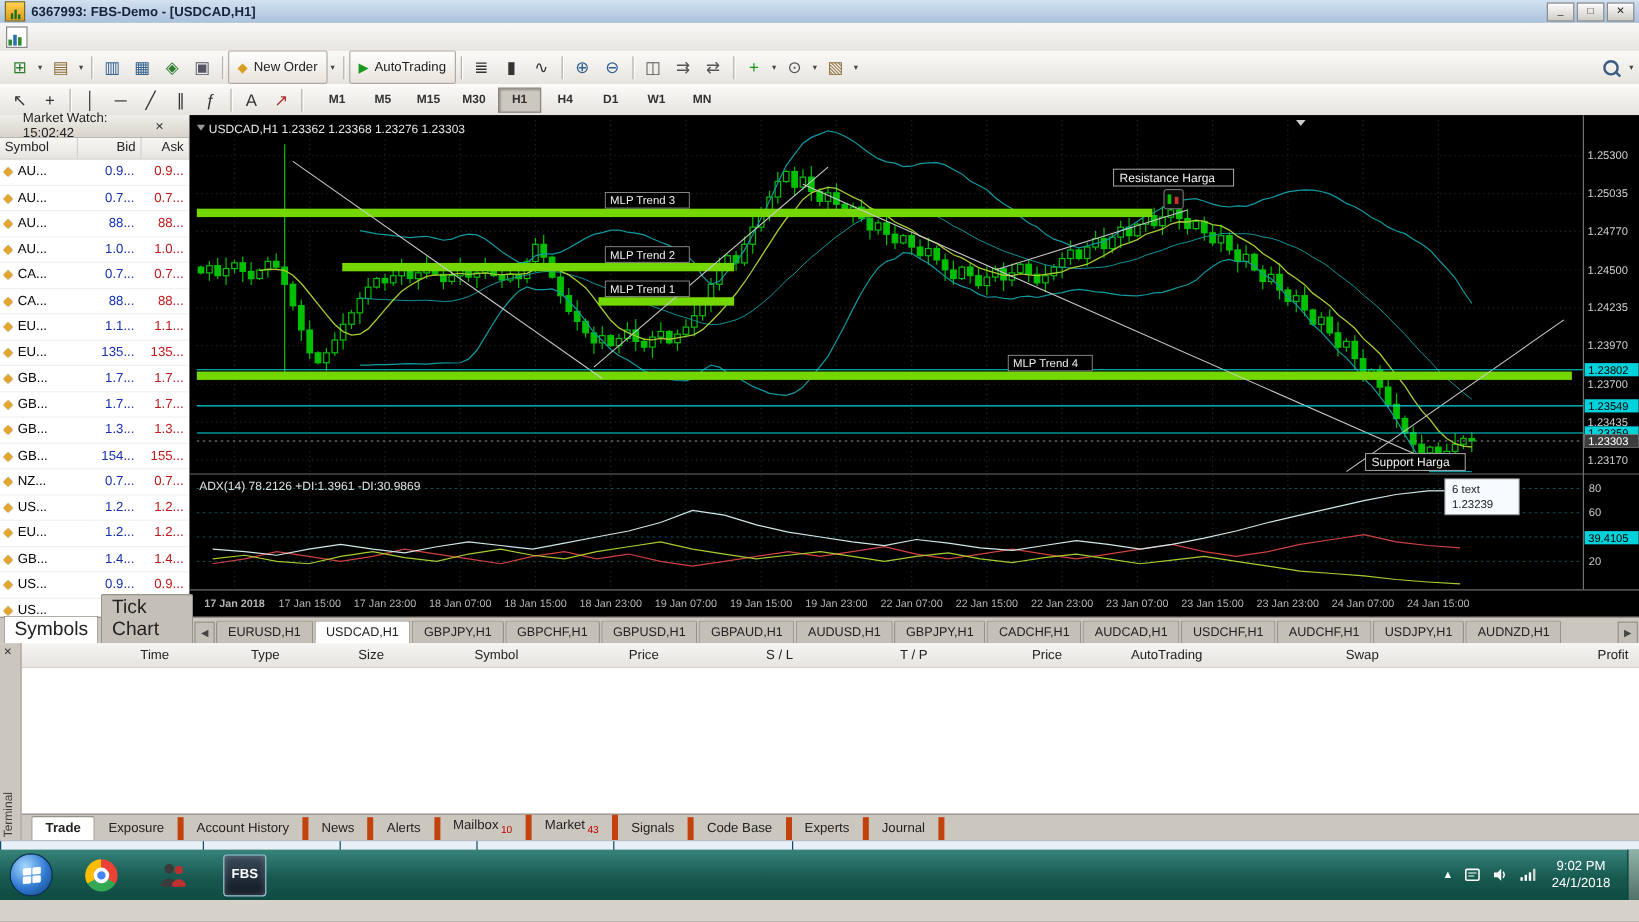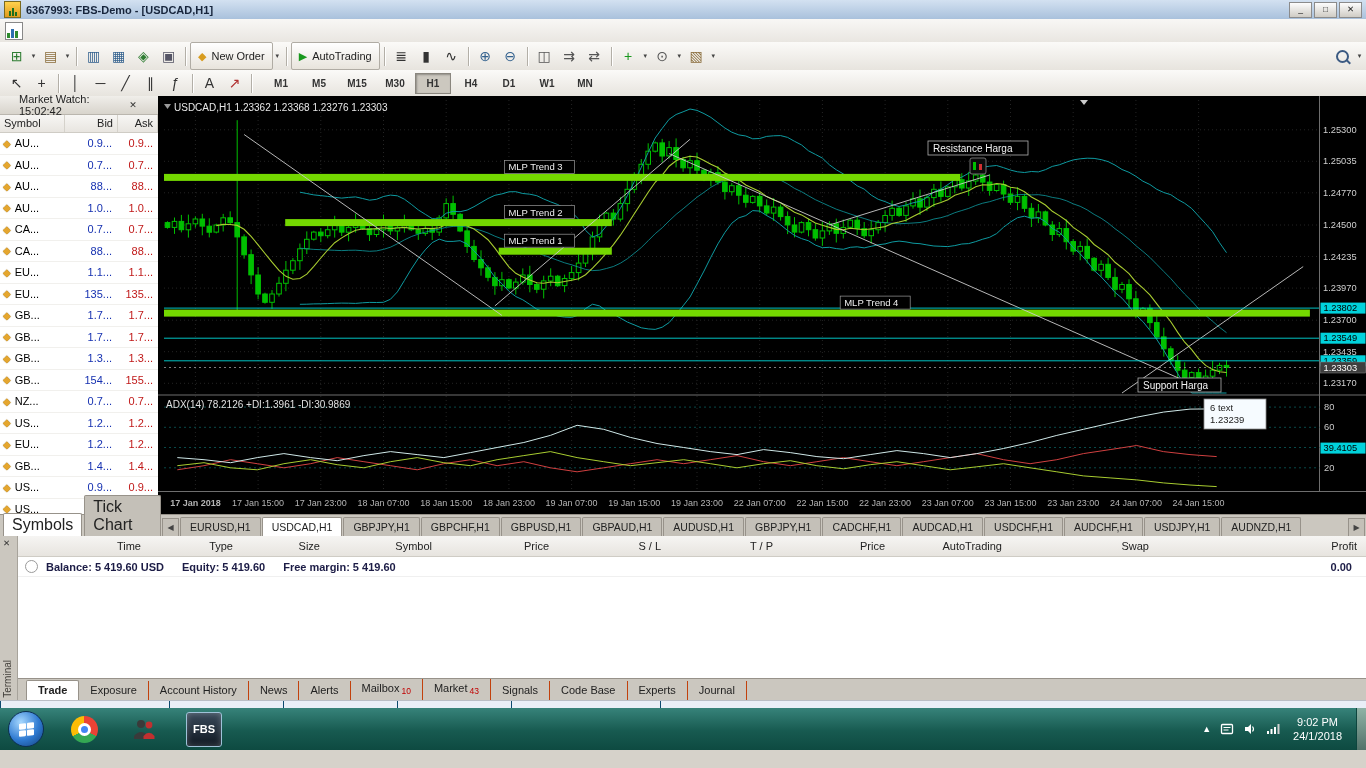--- a/index.html
+++ b/index.html
@@ -71,21 +71,21 @@
   #term-cols{height:20px;display:flex;background:linear-gradient(#f6f5f3,#e7e4df);border-bottom:1px solid #cfccc5;font-size:11px;color:#222}
   .term-col{padding:4px 8px 0;text-align:right;border-right:1px solid transparent;white-space:nowrap;overflow:hidden}
   .term-col.first{text-align:left}
   .term-col.last{flex:1}
   #term-balance{height:19px;display:flex;align-items:center;font-weight:bold;font-size:11px;color:#1c1c46;border-bottom:1px solid #f0f0f0}
   #bal-ico{width:11px;height:11px;border:1.5px solid #9a9a9a;border-radius:50%;margin:0 8px 0 7px}
   #term-balance .gap{margin-left:18px}
   #bal-profit{margin-left:auto;margin-right:14px}
   #term-body{flex:1;background:#fff}
   #term-tabs{height:21px;background:#cbc7bf;border-top:1px solid #97928a;display:flex;align-items:flex-end;padding-left:8px}
-  .term-tab{padding:3px 11px 4px;font-size:11px;color:#222;border-right:1px solid #c2410c;display:flex;align-items:flex-start}
+  .term-tab{padding:3px 11px 4px;font-size:11px;color:#222;border-right:5px solid #c2410c;display:flex;align-items:flex-start}
   .term-tab.active{background:#fff;border:1px solid #97928a;border-bottom:none;border-radius:2px 2px 0 0;font-weight:bold}
   .term-badge{color:#c00000;font-size:8.5px;margin-left:2px;margin-top:4px}
   
   #statusbar{position:absolute;top:700px;left:0;width:1366px;height:26px;background:#e9eff7;border-top:1px solid #b9bec5;display:flex;align-items:stretch;font-size:11px;color:#222}
   .status-cell{border-left:1px solid #0c4a6e;display:flex;align-items:center;padding:0 9px;white-space:nowrap}
   .status-cell.first{border-left:none;flex:1}
   .bars{display:flex;align-items:flex-end;gap:1px;margin-right:5px}
   .bars i{display:block;width:2px;background:#1f9d1f}
   .bars i:nth-child(1){height:3px}.bars i:nth-child(2){height:5px}.bars i:nth-child(3){height:7px}.bars i:nth-child(4){height:9px}.bars i:nth-child(5){height:11px}
   
@@ -911,27 +911,20 @@
           <div class="term-col" style="width: 70px;">Size</div>
           <div class="term-col" style="width: 95px;">Symbol</div>
           <div class="term-col" style="width: 100px;">Price</div>
           <div class="term-col" style="width: 95px;">S / L</div>
           <div class="term-col" style="width: 95px;">T / P</div>
           <div class="term-col" style="width: 95px;">Price</div>
           <div class="term-col" style="width: 100px;">AutoTrading</div>
           <div class="term-col" style="width: 130px;">Swap</div>
           <div class="term-col last">Profit</div>
         </div>
-      <div id="term-balance">
-        <span id="bal-ico"></span>
-        <span>Balance: 5 419.60 USD</span>
-        <span class="gap">Equity: 5 419.60</span>
-        <span class="gap">Free margin: 5 419.60</span>
-        <span id="bal-profit">0.00</span>
-      </div>
       <div id="term-body"></div>
       <div id="term-tabs">
           <div class="term-tab active">
             <span>Trade</span>
           </div>
           <div class="term-tab">
             <span>Exposure</span>
           </div>
           <div class="term-tab">
             <span>Account History</span>

